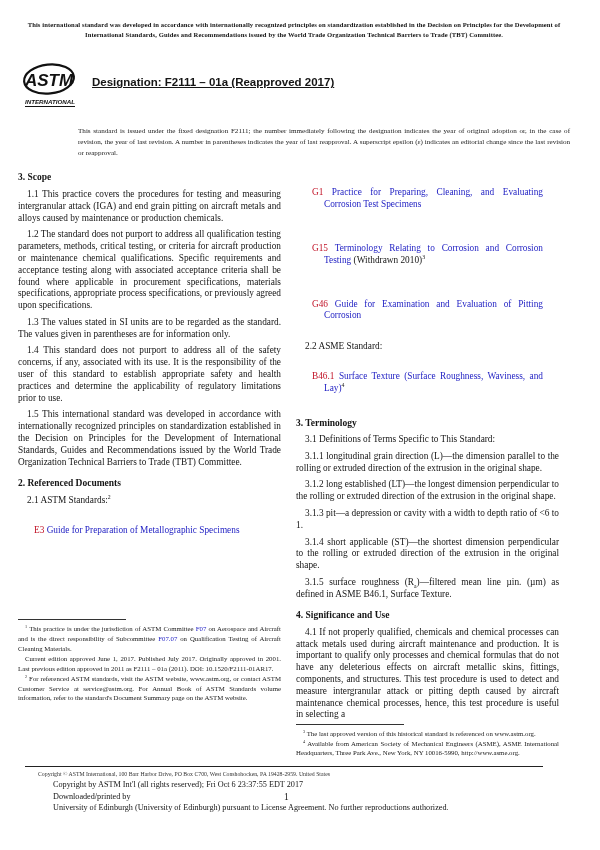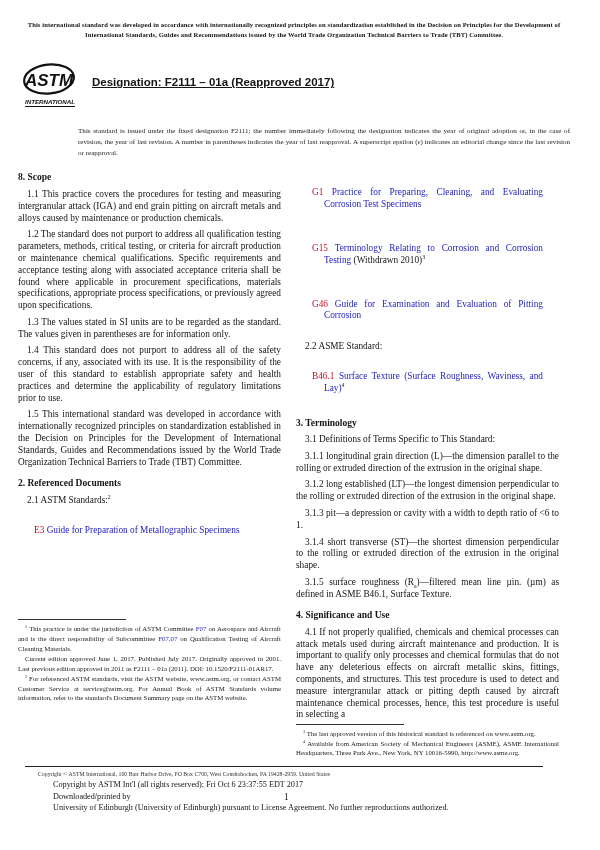--- a/index.html
+++ b/index.html
@@ -69,21 +69,21 @@
     <div class="designation">Designation: F2111 – 01a (Reapproved 2017)</div>
   </div>
 
   <div class="title-block">
     <p class="issuance">This standard is issued under the fixed designation F2111; the number immediately following the designation indicates the year of original adoption or, in the case of revision, the year of last revision. A number in parentheses indicates the year of last reapproval. A superscript epsilon (ε) indicates an editorial change since the last revision or reapproval.</p>
   </div>
 
   <div class="columns">
 
     <div class="col">
-      <h2>8. Scope</h2>
+      <h2>3. Scope</h2>
       <p class="para">1.1 This practice covers the procedures for testing and measuring intergranular attack (IGA) and end grain pitting on aircraft metals and alloys caused by maintenance or production chemicals.</p>
       <p class="para">1.2 The standard does not purport to address all qualification testing parameters, methods, critical testing, or criteria for aircraft production or maintenance chemical qualifications. Specific requirements and acceptance testing along with associated acceptance criteria shall be found where applicable in procurement specifications, materials specifications, appropriate process specifications, or previously agreed upon specifications.</p>
       <p class="para">1.3 The values stated in SI units are to be regarded as the standard. The values given in parentheses are for information only.</p>
       <p class="para italic">1.4 This standard does not purport to address all of the safety concerns, if any, associated with its use. It is the responsibility of the user of this standard to establish appropriate safety and health practices and determine the applicability of regulatory limitations prior to use.</p>
       <p class="para italic">1.5 This international standard was developed in accordance with internationally recognized principles on standardization established in the Decision on Principles for the Development of International Standards, Guides and Recommendations issued by the World Trade Organization Technical Barriers to Trade (TBT) Committee.</p>
 
       <h2>2. Referenced Documents</h2>
       <p class="para"><span>2.1 </span><span class="italic">ASTM Standards:</span><sup>2</sup></p>
       <div class="ref-item"><a class="red">E3</a> <a class="blue">Guide for Preparation of Metallographic Specimens</a></div>
 
@@ -101,21 +101,21 @@
       <div class="ref-item"><a class="red">G46</a> <a class="blue">Guide for Examination and Evaluation of Pitting Corrosion</a></div>
       <p class="para"><span>2.2 </span><span class="italic">ASME Standard:</span></p>
       <div class="ref-item"><a class="red">B46.1</a> <a class="blue">Surface Texture (Surface Roughness, Waviness, and Lay)</a><sup>4</sup></div>
 
       <h2>3. Terminology</h2>
       <p class="para"><span>3.1 </span><span class="italic">Definitions of Terms Specific to This Standard:</span></p>
 
       <p class="para"><span>3.1.1</span> <span class="italic">longitudinal grain direction (L)</span><span>—the dimension parallel to the rolling or extruded direction of the extrusion in the original shape.</span></p>
       <p class="para"><span>3.1.2</span> <span class="italic">long established (LT)</span><span>—the longest dimension perpendicular to the rolling or extruded direction of the extrusion in the original shape.</span></p>
       <p class="para"><span>3.1.3</span> <span class="italic">pit</span><span>—a depression or cavity with a width to depth ratio of &lt;6 to 1.</span></p>
-      <p class="para"><span>3.1.4</span> <span class="italic">short transverse (ST)</span><span>—the shortest dimension perpendicular to the rolling or extruded direction of the extrusion in the original shape.</span></p>
+      <p class="para"><span>3.1.4</span> <span class="italic">short applicable (ST)</span><span>—the shortest dimension perpendicular to the rolling or extruded direction of the extrusion in the original shape.</span></p>
       <p class="para"><span>3.1.5</span> <span class="italic"><span>surface roughness (R</span><sub>a</sub><span>)</span></span><span>—filtered mean line µin. (µm) as defined in ASME B46.1, Surface Texture.</span></p>
 
       <h2>4. Significance and Use</h2>
       <p class="para">4.1 If not properly qualified, chemicals and chemical processes can attack metals used during aircraft maintenance and production. It is important to qualify only processes and chemical formulas that do not have any deleterious effects on aircraft metallic skins, fittings, components, and structures. This test procedure is used to detect and measure intergranular attack or pitting depth caused by aircraft maintenance chemical processes, hence, this test procedure is useful in selecting a</p>
 
       <div class="fn-block">
         <div class="fn-rule"></div>
         <p class="fn"><sup>3</sup><span> The last approved version of this historical standard is referenced on www.astm.org.</span></p>
         <p class="fn"><sup>4</sup><span> Available from American Society of Mechanical Engineers (ASME), ASME International Headquarters, Three Park Ave., New York, NY 10016-5990, http://www.asme.org.</span></p>
       </div>

